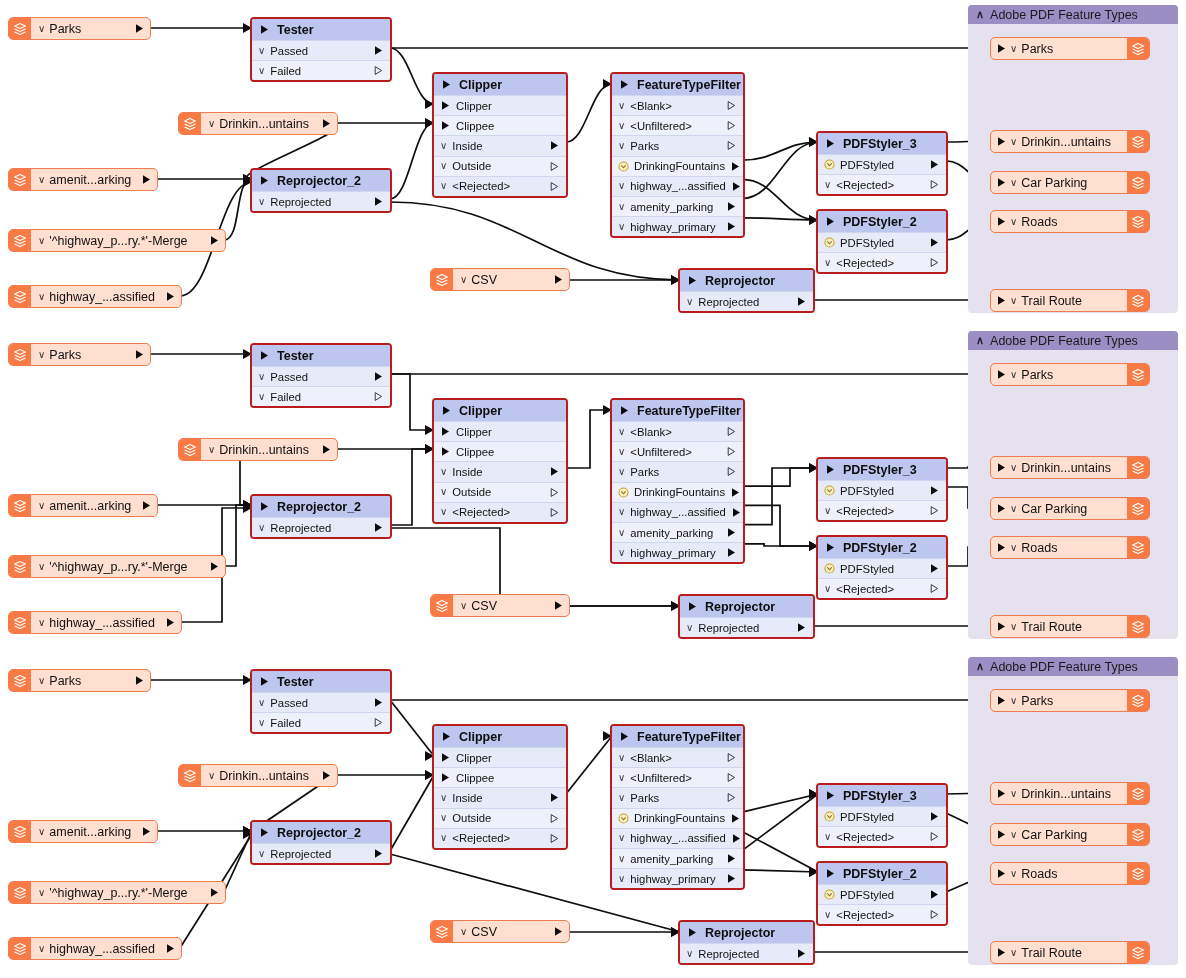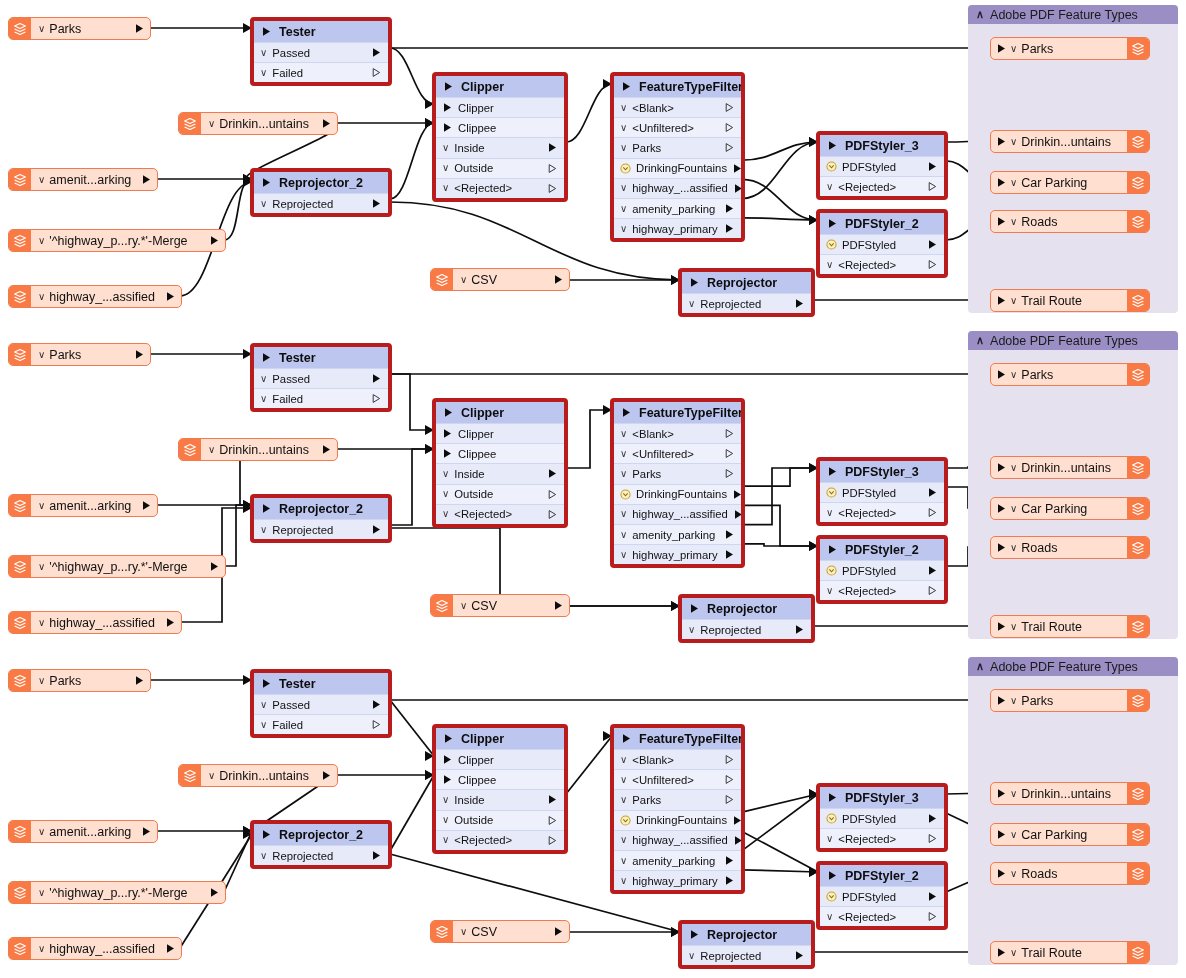--- a/index.html
+++ b/index.html
@@ -22,21 +22,21 @@
   .ft .chev{font-size:10px;color:#333;margin:0 4px 0 7px;}
   .ft .lbl{white-space:nowrap;overflow:hidden;}
   .ft .arrow{margin-left:auto;margin-right:5px;display:flex;align-items:center;}
   
   .ft.writer{background:#ffdfd0;}
   .ft.writer .arrow{margin-left:5px;margin-right:0;}
   .ft.writer .chev{margin:0 4px 0 3px;}
   .ft.writer .stack{margin-left:auto;}
 
   
-  .tf{position:absolute;border:4px solid #b91c1c;border-radius:4px;
+  .tf{position:absolute;border:2px solid #b91c1c;border-radius:4px;
     background:#eef1fb;box-sizing:border-box;overflow:hidden;}
   .tf-title{height:21px;background:#bcc6ef;display:flex;align-items:center;
     gap:7px;padding:0 7px;font-size:12.5px;font-weight:700;color:#0d0d0d;}
   .tf-title .ttxt{font-weight:700;}
   .tf-row{height:19.2px;display:flex;align-items:center;gap:5px;
     padding:0 6px;font-size:11.3px;color:#111;border-top:1px solid #ced6f0;
     background:#eef1fb;}
   .tf-row:nth-child(even){background:#e7ebf9;}
   .tf-row .rtxt{white-space:nowrap;}
   .tf-row .rport{margin-left:auto;display:flex;align-items:center;}

